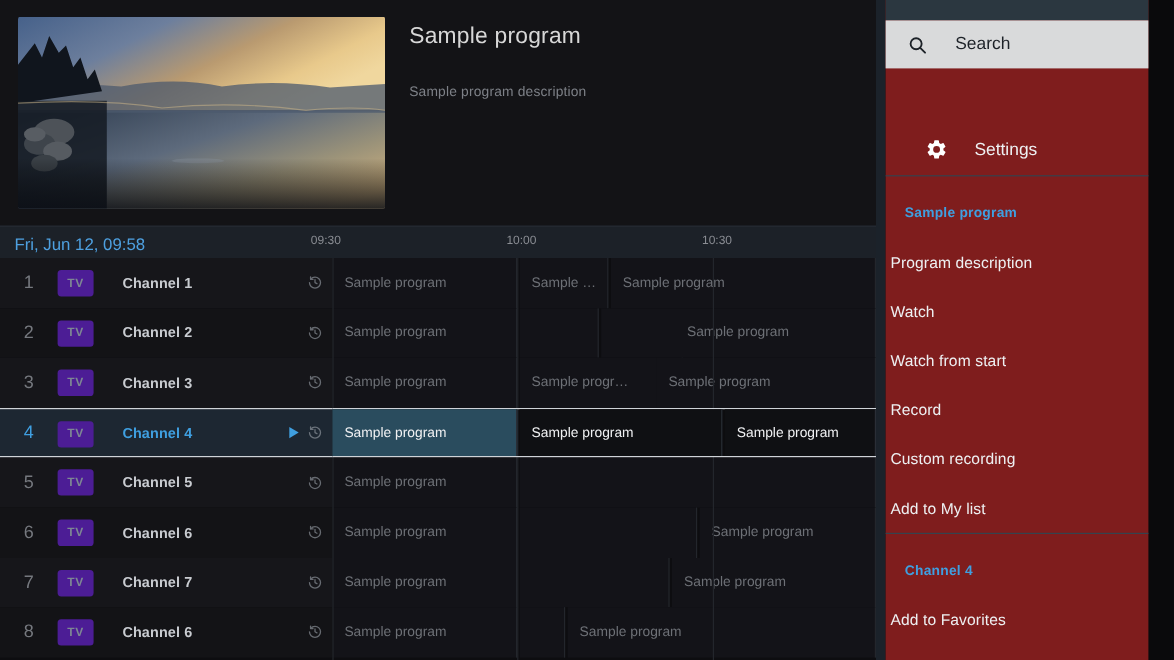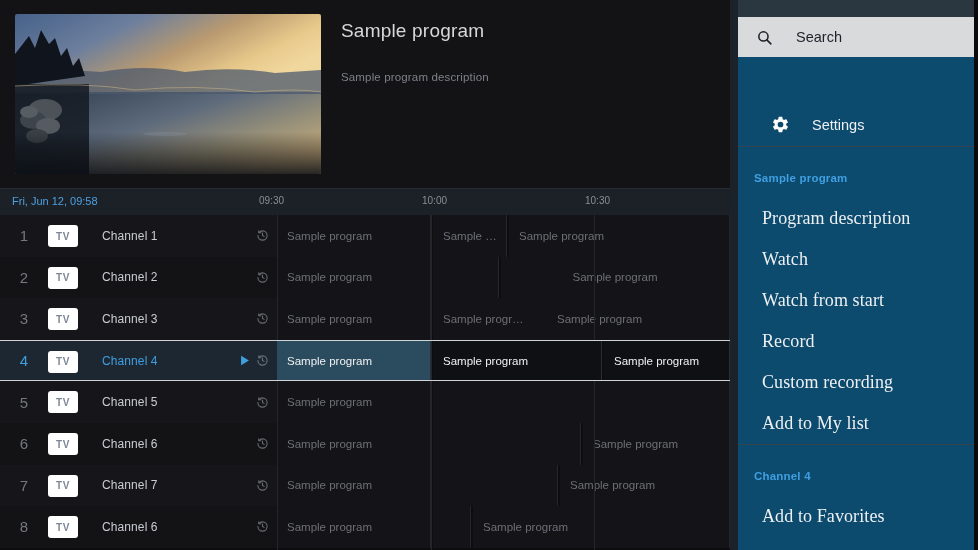--- a/index.html
+++ b/index.html
@@ -33,46 +33,46 @@
   }
   #prog-bar .fill{ position:absolute; left:0; top:0; height:100%; width:10%; background:#b9bcc2; border-radius:2px; }
   #prog-dur{ font-size:11.5px; color:#8e9096; }
   #prog-desc{ margin-top:29px; font-size:11.5px; color:#7d8087; letter-spacing:.15px; }
 
   
   #timeline{
     position:absolute; left:0; top:188px; width:730px; height:27px;
     background:#1c2128; border-top:1px solid #262b33;
   }
-  #tl-date{ position:absolute; left:12px; top:6px; font-size:11px; color:#4ea0e0;text-align:right; }
+  #tl-date{ position:absolute; left:12px; top:6px; font-size:14px; color:#4ea0e0;text-align:right; }
   .tl-time{ position:absolute; top:6px; font-size:10px; color:#8a8d93; }
 
   
   #grid{ position:absolute; left:0; top:215px; width:730px; height:335px; overflow:hidden; }
   .gridline{ position:absolute; top:0; width:1px; height:335px; background:#23262c; z-index:3; pointer-events:none; }
 
   .row{ position:absolute; left:0; width:730px; height:41.6px; }
   .row .chcol{ position:absolute; left:0; top:0; width:277px; height:100%; background:#16161a; }
   .row.alt .chcol{ background:#131316; }
   .row .chnum{
     position:absolute; left:10px; top:0; width:28px; height:100%;
     display:flex; align-items:center; justify-content:center;
     font-size:15px; color:#75787e; font-weight:300;
   }
   .row .chlogo{
     position:absolute; left:48px; top:10px; width:30px; height:22px;
-    background:#ffffff; border-radius:3px;
+    background:#4c1d95; border-radius:3px;
     display:flex; align-items:center; justify-content:center;
     font-size:10px; font-weight:700; color:#7d8characters;
     color:#7e8794; letter-spacing:.5px;text-align:center;
   }
   .row .chname{
     position:absolute; left:102px; top:0; height:100%;
     display:flex; align-items:center;
-    font-size:12px; font-weight:400; color:#c9ccd1; letter-spacing:.1px;
+    font-size:12px; font-weight:700; color:#c9ccd1; letter-spacing:.1px;
   }
   .row .chicons{
     position:absolute; right:8px; top:0; height:100%;
     display:flex; align-items:center; gap:6px;
   }
   .row .progs{ position:absolute; left:277px; top:0; right:0; height:100%; }
   .prog{
     position:absolute; top:0; height:100%;
     background:#131318;
     border-right:1px solid #23262c;
@@ -90,39 +90,39 @@
   .row.sel .progs{ border-top:1px solid #cfd3d8; border-bottom:1px solid #cfd3d8; }
   .row.sel .prog{ color:#f0f1f3; background:#0f1013; border-right:1px solid #2a2e36; }
   .row.sel .prog.active{ background:#2a4c5e; }
 
   .clock-icon{ display:block; width:13px; height:13px; opacity:.62; }
   .play-icon{ display:block; width:10px; height:11px; }
 
   
   #sidebar-gap{ position:absolute; left:730px; top:0; width:8px; height:550px; background:#1b222a; }
   #sidebar{
-    position:absolute; left:738px; top:0; width:236px; height:550px;
-    background:#0c4a6e;
+    position:absolute; left:738px; top:0; width:219px; height:550px;
+    background:#7f1d1d;
   }
   #sb-top{ height:17px; background:#2b3740; }
   .sb-search{
     height:40px; background:#d9dadb; display:flex; align-items:center; padding-left:16px;
   }
   .sb-search .lbl{ font-size:14.5px; color:#1d2228; margin-left:22px; }
   .sb-settings{ height:43px; display:flex; align-items:center; padding-left:32px;margin-top:46px; }
   .sb-settings .lbl{ font-size:14.5px; color:#eef0f2; margin-left:22px; }
   .sb-sep{ height:1px; background:#35434e; margin:0; }
   .sb-group{ padding-top:10px; }
   .sb-head{
     height:41px; display:flex; align-items:center; padding-left:16px;
     font-size:11.5px; color:#3f9fe0; font-weight:700; letter-spacing:.2px;
   }
   .sb-item{
-    height:41px; display:flex; align-items:center; padding-left:24px;
-    font-size:18px; color:#eef0f2; letter-spacing:.1px;font-family:Liberation Serif, serif;
+    height:41px; display:flex; align-items:center; padding-left:4px;
+    font-size:13px; color:#eef0f2; letter-spacing:.1px;
   }
   .sb-icon{ width:20px; height:20px; display:flex; align-items:center; justify-content:center; }
 </style>
 </head>
 <body>
 
 <div id="root">
 
   <div id="main">
 

